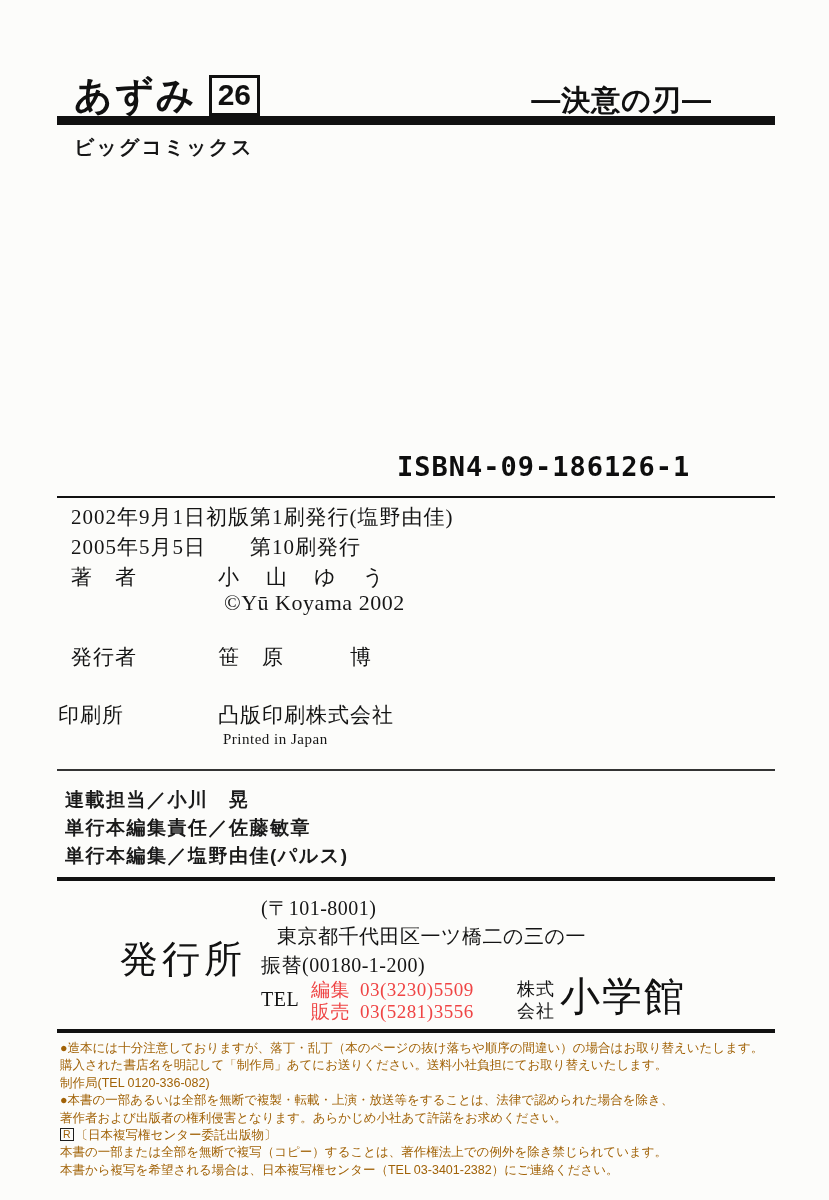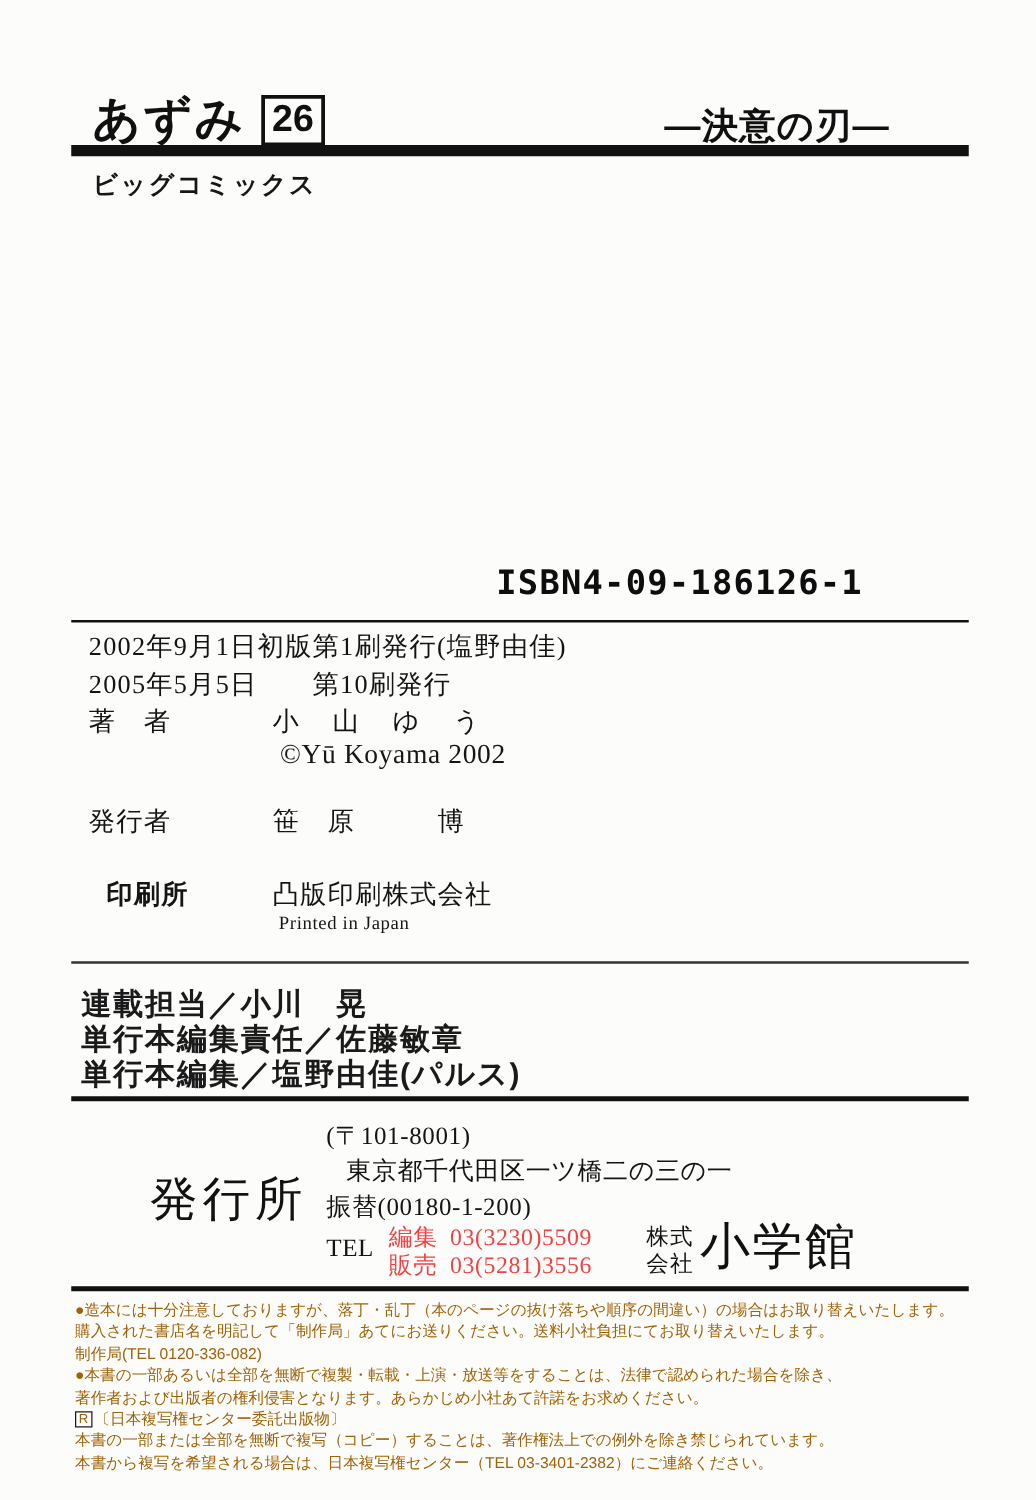--- a/index.html
+++ b/index.html
@@ -40,21 +40,21 @@
   }
   .subtitle { right: 117px; top: 81px; font-size: 29px; letter-spacing: 1px; color: #101010; }
   .imprint { left: 74px; top: 134px; font-size: 20px; letter-spacing: 2px; }
 
   .isbn { left: 397px; top: 451px; font-size: 27px; font-weight: 600; letter-spacing: 1px; color: #0e0e0e; }
 
   .colo { font-size: 21px; color: #141414; letter-spacing: 1px; }
   .copyright { left: 224px; top: 590px; font-size: 22px; letter-spacing: 0.5px; }
   .printed-note { left: 223px; top: 731px; font-size: 15px; letter-spacing: 0.5px; }
 
-  .editor-line { font-size: 24px; letter-spacing: 1.5px; color: #1a1a1a; }
+  .editor-line { font-size: 19px; letter-spacing: 1.5px; color: #1a1a1a; }
 
   .pub-label { left: 120px; top: 934px; font-size: 38px; letter-spacing: 4px; color: #121212; }
   .pub-small { font-size: 20px; letter-spacing: 0.5px; color: #141414; }
   .tel-row { font-size: 19px; letter-spacing: 0.5px; color: #ef4444; }
   .tel-dept { margin-right: 10px; }
   .co-prefix { font-size: 18px; letter-spacing: 1px; color: #141414; }
   .company { left: 560px; top: 969px; font-size: 40px; letter-spacing: 2px; color: #111; }
 
   .legal {
     position: absolute;
@@ -92,21 +92,21 @@
   <div class="abs mincho colo" style="left:71px; top:503px;">2002年9月1日初版第1刷発行(塩野由佳)</div>
   <div class="abs mincho colo" style="left:71px; top:533px;">2005年5月5日　　第10刷発行</div>
 
   <div class="abs mincho colo" style="left:71px; top:563px;">著　者</div>
   <div class="abs mincho colo" style="left:218px; top:563px; letter-spacing:3px;">小　山　ゆ　う</div>
   <div class="abs mincho copyright">©Yū Koyama 2002</div>
 
   <div class="abs mincho colo" style="left:71px; top:643px;">発行者</div>
   <div class="abs mincho colo" style="left:218px; top:643px;">笹　原　　　博</div>
 
-  <div class="abs mincho colo" style="left:85px; top:701px;font-weight:bold;">印刷所</div>
+  <div class="abs mincho colo" style="left:58px; top:701px;">印刷所</div>
   <div class="abs mincho colo" style="left:218px; top:701px;">凸版印刷株式会社</div>
   <div class="abs mincho printed-note">Printed in Japan</div>
 
   <div class="rule rule-thin" style="top:769px; opacity:0.85;"></div>
 
   <div class="abs gothic-med editor-line" style="left:65px; top:787px;">連載担当／小川　晃</div>
   <div class="abs gothic-med editor-line" style="left:65px; top:815px;">単行本編集責任／佐藤敏章</div>
   <div class="abs gothic-med editor-line" style="left:65px; top:843px;">単行本編集／塩野由佳(パルス)</div>
 
   <div class="rule rule-mid" style="top:877px;"></div>

